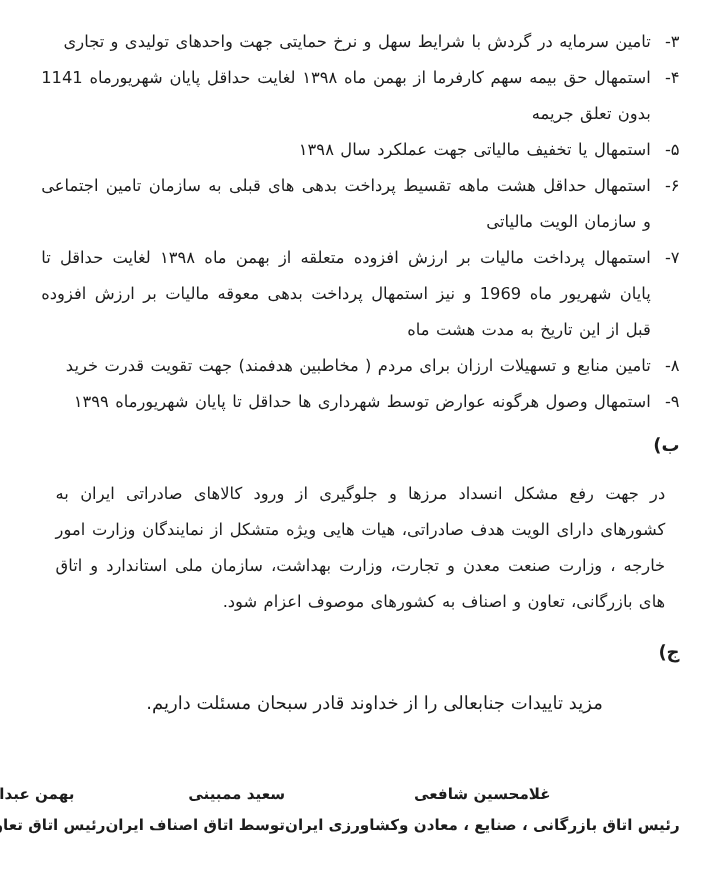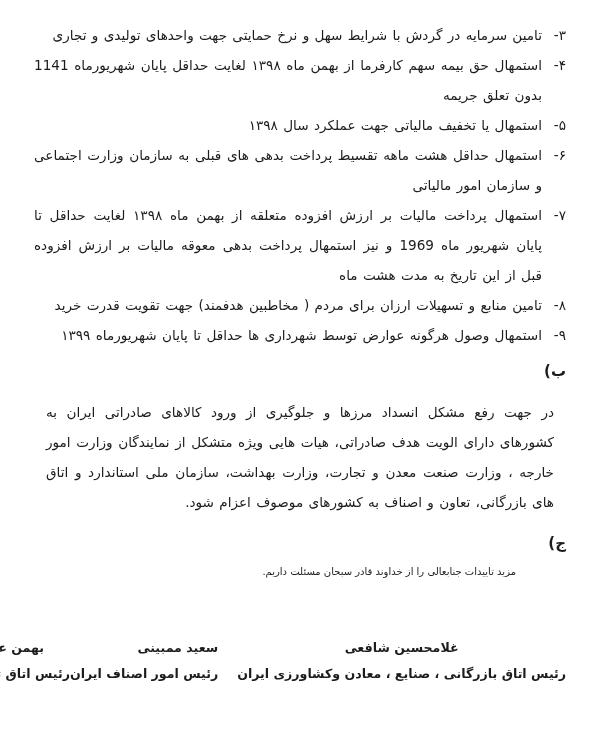--- a/index.html
+++ b/index.html
@@ -48,37 +48,37 @@
     margin-top: 7px;
   }
   .para {
     margin: 12px;
     font-size: 13.6px;
     line-height: 30px;
     text-align: justify;
     word-spacing: 1px;
   }
   .closing {
-    margin: 0;
-    font-size: 10px;
+    margin: 14px;
+    font-size: 15px;
     line-height: 30px;
     padding-right: 50px;
   }
   .signatures {
     margin-top: 48px;
     display: flex;
     align-items: flex-start;
   }
   .sig {
     text-align: center;
     font-weight: bold;
     font-size: 12.6px;
     line-height: 26px;
   }
-  .sig-1 { flex: 0 0 49%; margin-left: 19px; }
+  .sig-1 { flex: 0 0 49%; }
   .sig-2 { flex: 0 0 26%; text-align: right; }
   .sig-3 { flex: 0 0 25%; }
   .sig-name { white-space: nowrap; }
   .sig-title { white-space: nowrap; }
   .sig-1 .sig-title { letter-spacing: -0.2px; }
 </style>
 </head>
 <body>
 
 <div class="page">
@@ -91,21 +91,21 @@
     <li class="item">
       <span class="item-marker">۴-</span>
       <span class="item-text">استمهال حق بیمه سهم کارفرما از بهمن ماه ۱۳۹۸ لغایت حداقل پایان شهریورماه 1141 بدون تعلق جریمه</span>
     </li>
     <li class="item">
       <span class="item-marker">۵-</span>
       <span class="item-text">استمهال یا تخفیف مالیاتی جهت عملکرد سال ۱۳۹۸</span>
     </li>
     <li class="item">
       <span class="item-marker">۶-</span>
-      <span class="item-text">استمهال حداقل هشت ماهه تقسیط پرداخت بدهی های قبلی به سازمان وزارت اجتماعی و سازمان امور مالیاتی</span>
+      <span class="item-text">استمهال حداقل هشت ماهه تقسیط پرداخت بدهی های قبلی به سازمان تامین اجتماعی و سازمان الویت مالیاتی</span>
     </li>
     <li class="item">
       <span class="item-marker">۷-</span>
       <span class="item-text">استمهال پرداخت مالیات بر ارزش افزوده متعلقه از بهمن ماه ۱۳۹۸ لغایت حداقل تا پایان شهریور ماه 1969 و نیز استمهال پرداخت بدهی معوقه مالیات بر ارزش افزوده قبل از این تاریخ به مدت هشت ماه</span>
     </li>
     <li class="item">
       <span class="item-marker">۸-</span>
       <span class="item-text">تامین منابع و تسهیلات ارزان برای مردم ( مخاطبین هدفمند) جهت تقویت قدرت خرید</span>
     </li>
     <li class="item">
@@ -120,21 +120,21 @@
   <div class="section-heading">ج)</div>
   <p class="closing">مزید تاییدات جنابعالی را از خداوند قادر سبحان مسئلت داریم.</p>
 
   <div class="signatures">
     <div class="sig sig-1">
       <div class="sig-name">غلامحسین شافعی</div>
       <div class="sig-title">رئیس اتاق بازرگانی ، صنایع ، معادن وکشاورزی ایران</div>
     </div>
     <div class="sig sig-2">
       <div class="sig-name">سعید ممبینی</div>
-      <div class="sig-title">رئیس امور اصناف ایران</div>
+      <div class="sig-title">توسط اتاق اصناف ایران</div>
     </div>
     <div class="sig sig-3">
       <div class="sig-name">بهمن عبدالهی</div>
       <div class="sig-title">رئیس اتاق تعاون ایران</div>
     </div>
   </div>
 
 </div>
 
 </body></html>

